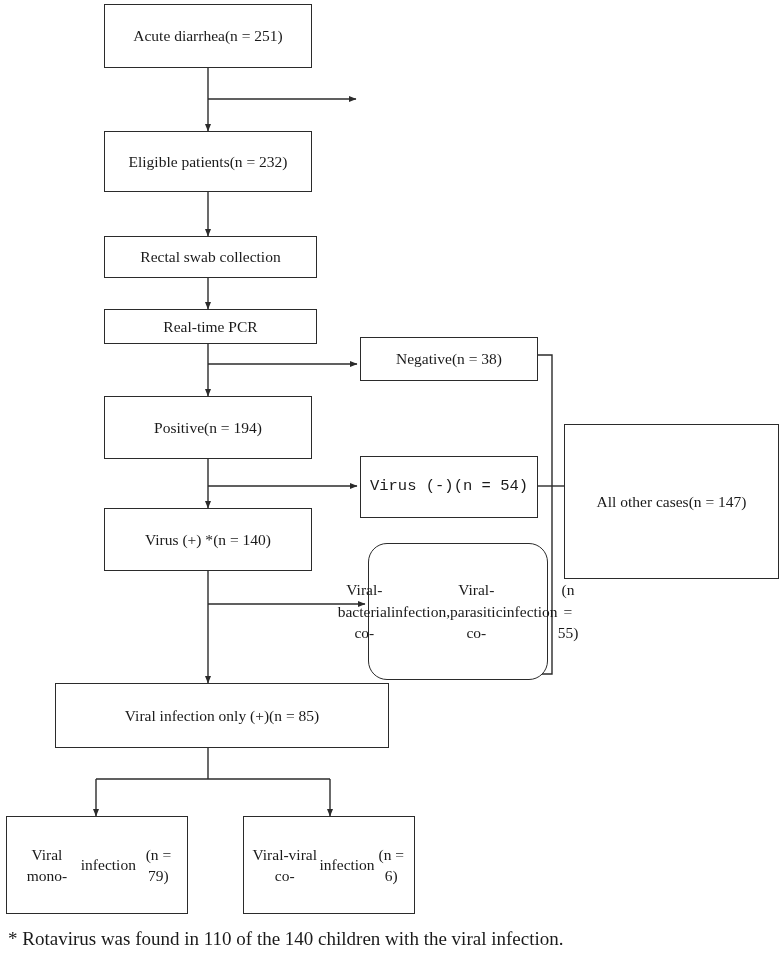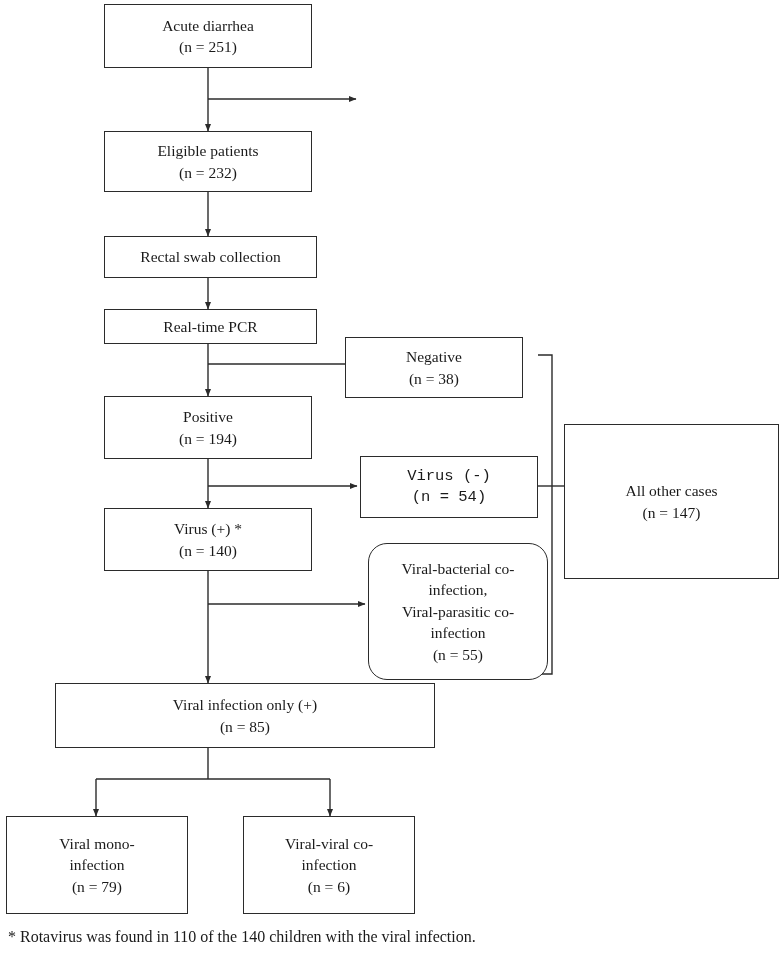--- a/index.html
+++ b/index.html
@@ -17,21 +17,20 @@
     height: 957px;
     overflow: hidden;
     background: #ffffff;
   }
   .node {
     position: absolute;
     box-sizing: border-box;
     border: 1px solid #2b2b2b;
     background: #ffffff;
     display: flex;
-    flex-direction: column;
     align-items: center;
     justify-content: center;
     text-align: center;
     font-size: 15.5px;
     line-height: 1.38;
     padding: 13px 6px;
     z-index: 2;
   }
   .node .line {
     display: block;
@@ -45,21 +44,21 @@
     left: 0;
     top: 0;
     width: 781px;
     height: 957px;
     z-index: 1;
   }
   .footnote {
     position: absolute;
     left: 8px;
     top: 928px;
-    font-size: 16px;
+    font-size: 19px;
     white-space: nowrap;
   }
 </style>
 </head>
 <body>
 
 <div id="canvas">
 
   <svg class="connectors" viewBox="0 0 781 957">
     <defs>
@@ -112,21 +111,21 @@
   </div>
 
   <div class="node" style="left:104px; top:309px; width:213px; height:35px;">
     <span class="line">Real-time PCR</span>
   </div>
 
   <div class="node" style="left:104px; top:236px; width:213px; height:42px;">
     <span class="line">Rectal swab collection</span>
   </div>
 
-  <div class="node" style="left:345px; top:337px; width:178px; height:61px;">
+  <div class="node" style="left:360px; top:337px; width:178px; height:44px;">
     <span class="line">Negative</span>
     <span class="line">(n = 38)</span>
   </div>
 
   <div class="node" style="left:104px; top:396px; width:208px; height:63px;">
     <span class="line">Positive</span>
     <span class="line">(n = 194)</span>
   </div>
 
   <div class="node" style="left:360px; top:456px; width:178px; height:62px;font-family:Liberation Mono, monospace;">
@@ -145,21 +144,21 @@
     <span class="line">Viral-parasitic co-</span>
     <span class="line">infection</span>
     <span class="line">(n = 55)</span>
   </div>
 
   <div class="node" style="left:564px; top:424px; width:215px; height:155px;">
     <span class="line">All other cases</span>
     <span class="line">(n = 147)</span>
   </div>
 
-  <div class="node" style="left:55px; top:683px; width:380px; height:65px;">
+  <div class="node" style="left:55px; top:683px; width:334px; height:65px;">
     <span class="line">Viral infection only (+)</span>
     <span class="line">(n = 85)</span>
   </div>
 
   <div class="node wrap" style="left:6px; top:816px; width:182px; height:98px;">
     <span class="line">Viral mono-</span>
     <span class="line">infection</span>
     <span class="line">(n = 79)</span>
   </div>
 

